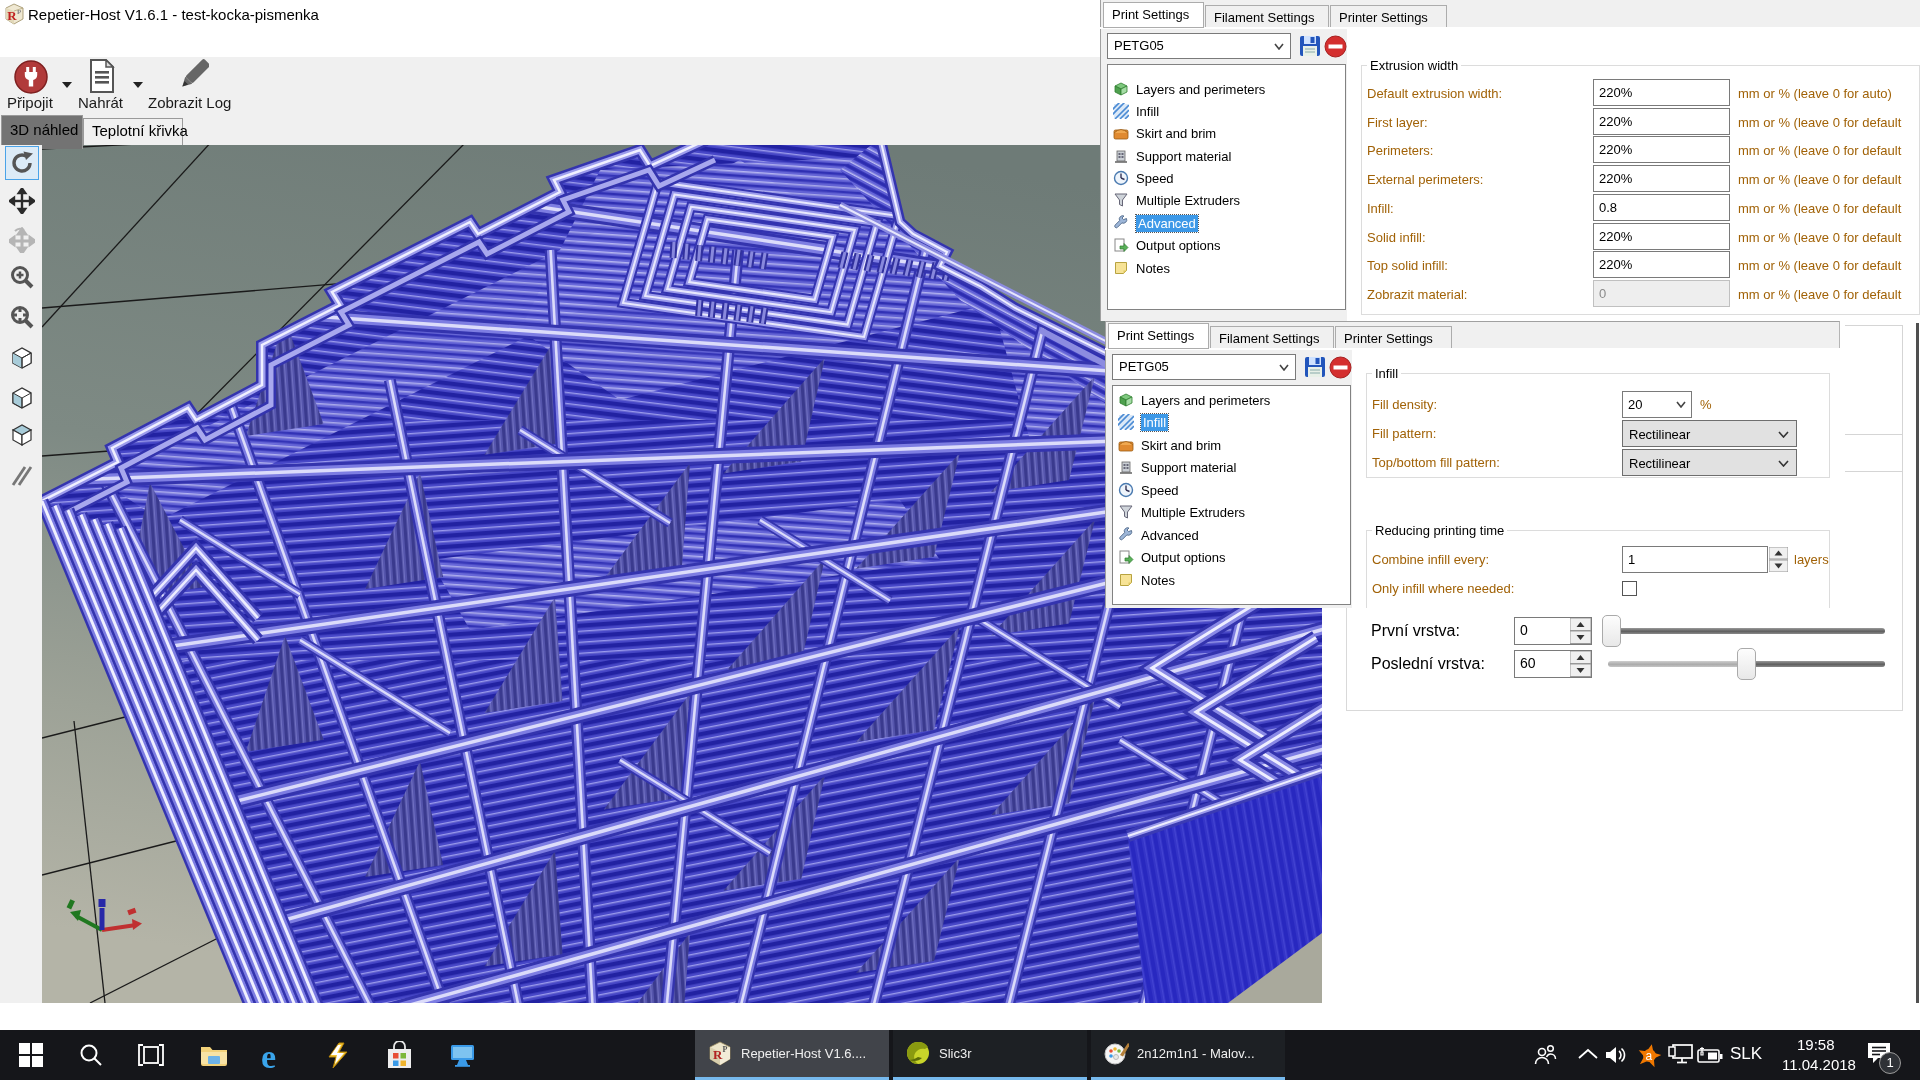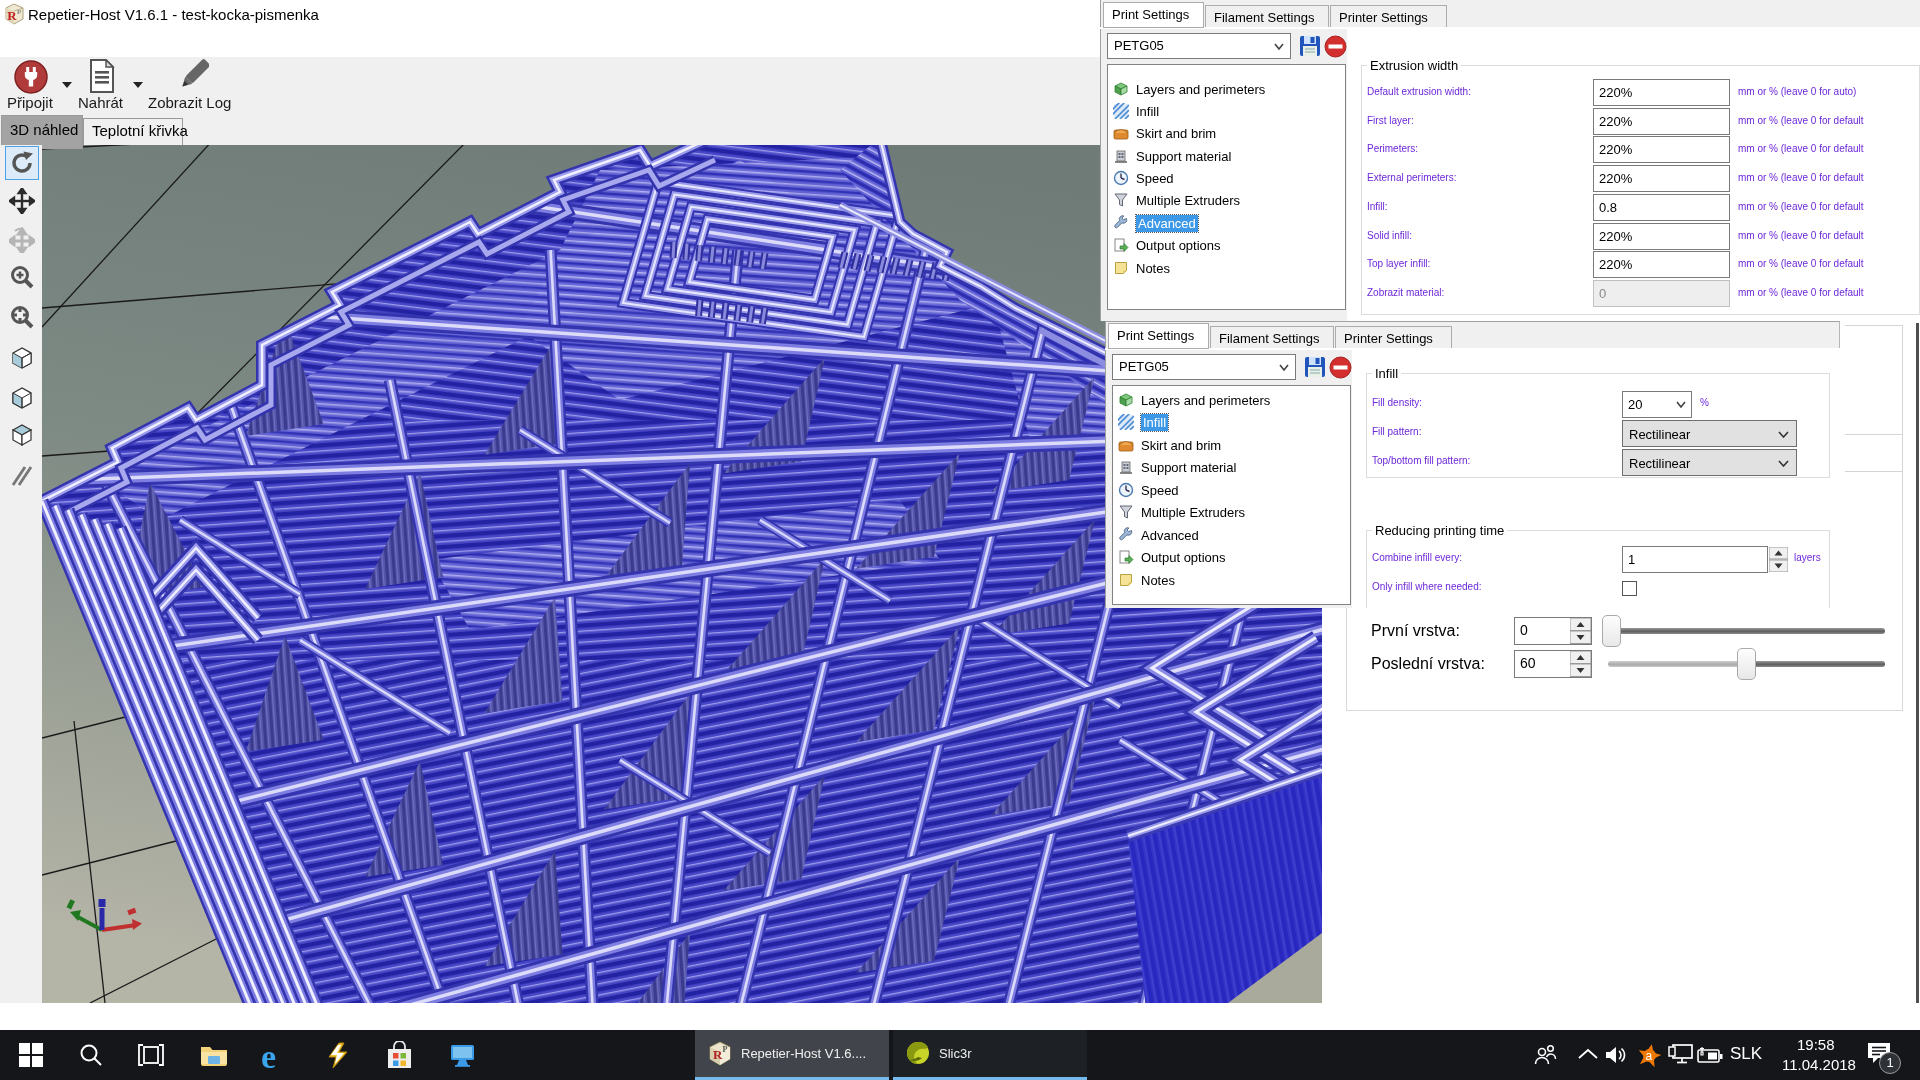--- a/index.html
+++ b/index.html
@@ -3,33 +3,33 @@
 <style>
 *{margin:0;padding:0;box-sizing:border-box}
 html,body{width:1920px;height:1080px;overflow:hidden;font-family:"Liberation Sans",sans-serif;background:#fff}
 .abs{position:absolute}
 #page{position:relative;width:1920px;height:1080px}
 #titlebar{left:0;top:0;width:1920px;height:28px;background:#fff;font-size:15px;color:#000}
 #menubar{left:0;top:28px;width:1100px;height:29px;background:#f0f0f0;font-size:15px;color:#000}
 #menubar span{position:absolute;top:6px}
 #toolbar{left:0;top:57px;width:1100px;height:58px;background:#f0f0f0;font-size:15px;color:#1a1a1a}
 #tabrow{left:0;top:115px;width:1100px;height:30px;background:#f0f0f0;font-size:15px}
-.tab1{position:absolute;left:1px;top:0px;white-space:nowrap;width:82px;height:34px;background:#a3a3a3;border:1px solid #9a9a9a;border-bottom:none;padding:5px 0 0 8px}
+.tab1{position:absolute;left:1px;top:0px;white-space:nowrap;width:82px;height:34px;background:#737373;border:1px solid #9a9a9a;border-bottom:none;padding:5px 0 0 8px}
 .tab2{position:absolute;left:83px;top:3px;white-space:nowrap;width:100px;height:27px;background:#f0f0f0;border:1px solid #9a9a9a;border-bottom:none;padding:3px 0 0 8px}
 #leftbar{left:0;top:145px;width:42px;height:858px;background:#f0f0f0}
 #statusbar{left:0;top:1003px;width:1920px;height:27px;background:#f0f0f0;border-top:1px solid #d7d7d7;font-size:14px;color:#000}
 .win{background:#f0f0f0;border-left:1px solid #a0a0a0}
 .stab{position:absolute;font-size:13px;color:#000;border:1px solid #acacac;background:#f0f0f0;padding:4px 0 0 8px}
 .stab.on{background:#fff;z-index:2}
 .combo{position:absolute;background:#fff;border:1px solid #7a7a7a;font-size:13px;padding:4px 0 0 6px;color:#000}
 .tree{position:absolute;background:#fff;border:1px solid #828282;font-size:13px;color:#000}
 .page{position:absolute;background:#fff}
 .gbox{position:absolute;border:1px solid #dcdcdc}
 .glab{position:absolute;background:#fff;font-size:13px;padding:0 3px;color:#000}
-.lbl{position:absolute;font-size:10px;color:#6d28d9;white-space:nowrap}
+.lbl{position:absolute;font-size:13px;color:#a16207;white-space:nowrap}
 .fld{position:absolute;background:#fff;border:1px solid #7a7a7a;font-size:13px;color:#000;padding:5px 0 0 5px}
 .fldd{position:absolute;background:#eee;border:1px solid #c0c0c0;font-size:13px;color:#8a8a8a;padding:5px 0 0 5px}
 .drop{position:absolute;background:#e1e1e1;border:1px solid #6e6e6e;font-size:13px;color:#000;padding:6px 0 0 6px}
 #taskbar{left:0;top:1030px;width:1920px;height:50px;background:#15161a;color:#e8e8e8;font-size:13px}
 .tbtn{position:absolute;top:0;height:47px;background:#1d2024}
 .tbtn .ul{position:absolute;left:0;bottom:-3px;width:100%;height:3px;background:#76b9ed}
 .tice{position:absolute;top:10px;left:12px;width:26px;height:26px}
 .tlab{position:absolute;top:16px;left:46px;white-space:nowrap;color:#f0f0f0}
 </style></head><body>
 <div id="page">
@@ -556,21 +556,21 @@
 <span class="lbl" style="left:1738px;top:143px">mm or % (leave 0 for default</span>
 <span class="lbl" style="left:1367px;top:172px">External perimeters:</span>
 <div class="fld" style="left:1593px;top:165px;width:137px;height:27px">220%</div>
 <span class="lbl" style="left:1738px;top:172px">mm or % (leave 0 for default</span>
 <span class="lbl" style="left:1367px;top:201px">Infill:</span>
 <div class="fld" style="left:1593px;top:194px;width:137px;height:27px">0.8</div>
 <span class="lbl" style="left:1738px;top:201px">mm or % (leave 0 for default</span>
 <span class="lbl" style="left:1367px;top:230px">Solid infill:</span>
 <div class="fld" style="left:1593px;top:223px;width:137px;height:27px">220%</div>
 <span class="lbl" style="left:1738px;top:230px">mm or % (leave 0 for default</span>
-<span class="lbl" style="left:1367px;top:258px">Top layer infill:</span>
+<span class="lbl" style="left:1367px;top:258px">Top solid infill:</span>
 <div class="fld" style="left:1593px;top:251px;width:137px;height:27px">220%</div>
 <span class="lbl" style="left:1738px;top:258px">mm or % (leave 0 for default</span>
 <span class="lbl" style="left:1367px;top:287px">Zobrazit material:</span>
 <div class="fldd" style="left:1593px;top:280px;width:137px;height:27px">0</div>
 <span class="lbl" style="left:1738px;top:287px">mm or % (leave 0 for default</span>
     <div class="abs win" style="left:1105px;top:321px;width:735px;height:287px;border-top:1px solid #a0a0a0;border-right:1px solid #b5b5b5"></div>
 <div class="stab on abs" style="left:1108px;top:323px;width:101px;height:26px">Print Settings</div>
 <div class="stab abs" style="left:1210px;top:326px;width:124px;height:23px">Filament Settings</div>
 <div class="stab abs" style="left:1335px;top:326px;width:117px;height:23px">Printer Settings</div>
 <div class="abs" style="left:1105px;top:348px;width:735px;height:2px;background:#fff"></div>
@@ -726,20 +726,33 @@
       </div>
 <div class="tbtn" style="left:893px;width:194px">
         <div class="ul"></div>
 <svg class="tice" viewBox="0 0 26 26">
           <circle cx="13" cy="13" r="11" fill="#c8d42a"></circle>
           <path d="M13 2 a11 11 0 0 0 0 22 c-4-3-5-8-2.5-11.5 C13 9 16 8 20 9 l3-2 A11 11 0 0 0 13 2z" fill="#8a9a10"></path>
           <path d="M4 20 c5 2 10 1 13-2 l-4-1 c-3 2-6 3-9 3z" fill="#5a6a08"></path>
         </svg>
 <span class="tlab">Slic3r</span>
       </div>
+<div class="tbtn" style="left:1091px;width:194px">
+        <div class="ul"></div>
+<svg class="tice" viewBox="0 0 26 26">
+          <circle cx="12" cy="14" r="10" fill="#f5f5f5" stroke="#c8c8c8"></circle>
+          <circle cx="8" cy="11" r="1.8" fill="#e84f35"></circle>
+          <circle cx="12" cy="9" r="1.8" fill="#f0b52f"></circle>
+          <circle cx="16" cy="11" r="1.8" fill="#7db83a"></circle>
+          <circle cx="8" cy="16" r="1.8" fill="#3a9ae8"></circle>
+          <circle cx="13" cy="17" r="2.5" fill="#e8e8e8" stroke="#bbb"></circle>
+          <path d="M17 15 L25 3 l2 1.5 -7 12 z" fill="#b5803a"></path>
+        </svg>
+<span class="tlab">2n12m1n1 - Malov...</span>
+      </div>
 <svg class="abs" style="left:1533px;top:14px" width="24" height="22" viewBox="0 0 24 22">
         <circle cx="9" cy="8" r="3.5" fill="none" stroke="#fff" stroke-width="1.6"></circle>
         <path d="M2.5 20 c0-4 3-6.5 6.5-6.5 s6.5 2.5 6.5 6.5" fill="none" stroke="#fff" stroke-width="1.6"></path>
         <circle cx="17.5" cy="4.5" r="2.8" fill="none" stroke="#fff" stroke-width="1.5"></circle>
         <path d="M13.5 13 c1-2 2.5-3 4-3 2.8 0 5 2 5 5" fill="none" stroke="#fff" stroke-width="1.5"></path>
       </svg>
 <svg class="abs" style="left:1578px;top:18px" width="20" height="12" viewBox="0 0 20 12">
         <polyline points="1,10 10,2 19,10" fill="none" stroke="#fff" stroke-width="1.8"></polyline>
       </svg>
 <svg class="abs" style="left:1605px;top:14px" width="24" height="22" viewBox="0 0 24 22">

